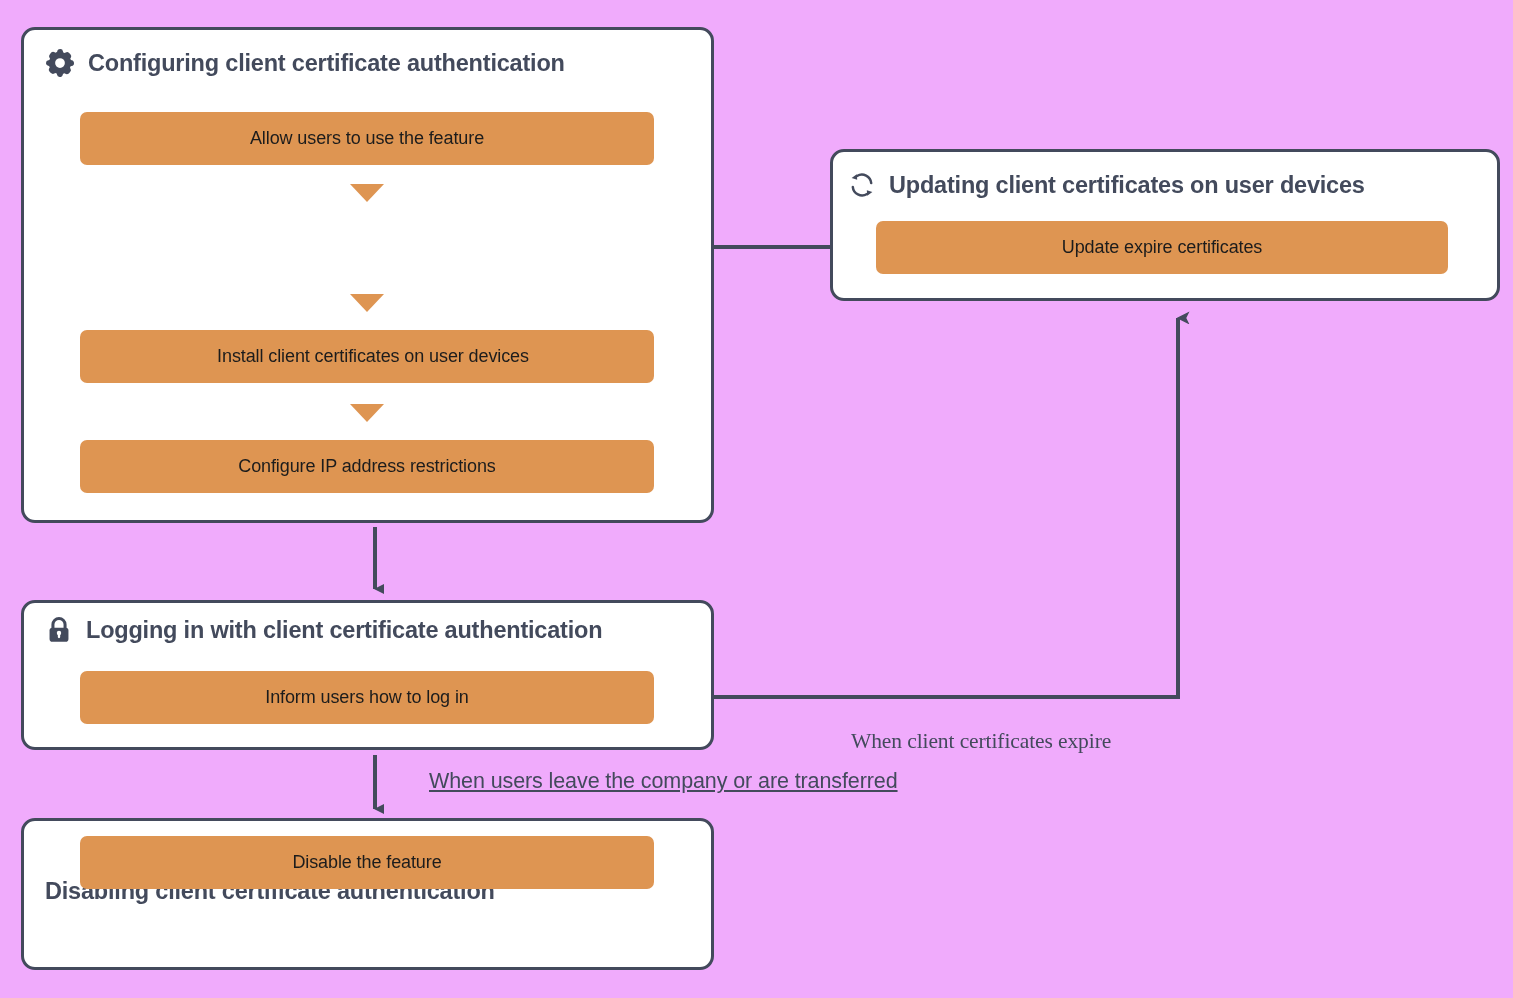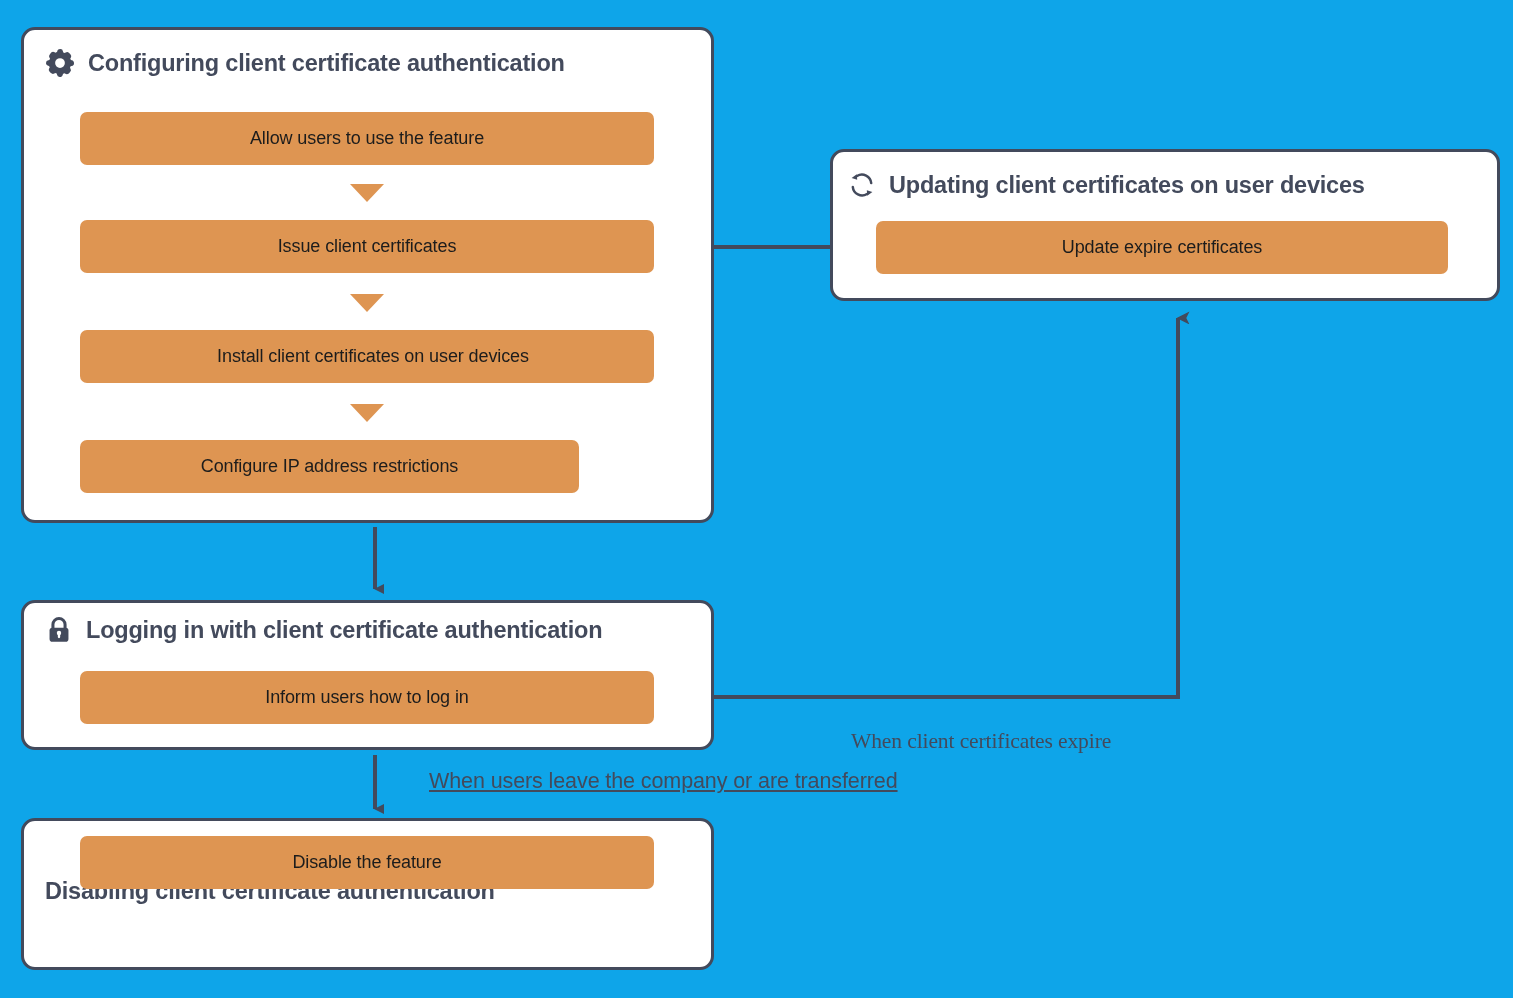--- a/index.html
+++ b/index.html
@@ -8,21 +8,21 @@
     background: #ffffff;
   }
   body {
     font-family: "Liberation Sans", sans-serif;
     -webkit-font-smoothing: antialiased;
   }
   #canvas {
     position: relative;
     width: 1513px;
     height: 998px;
-    background: #0ea5e9;
+    background: #f0abfc;
     overflow: hidden;
   }
 
   
   .panel {
     position: absolute;
     box-sizing: border-box;
     border: 3px solid #434a5c;
     border-radius: 14px;
     background: #ffffff;
@@ -67,21 +67,21 @@
     color: #1c1c1c;
     font-size: 18px;
     letter-spacing: -0.1px;
     height: 53px;
   }
 
   
   #step-allow    { left: 80px; top: 112px; width: 574px; }
   #step-issue    { left: 80px; top: 220px; width: 574px; }
   #step-install  { left: 80px; top: 330px; width: 574px; padding-left: 12px; }
-  #step-configip { left: 80px; top: 440px; width: 499px; }
+  #step-configip { left: 80px; top: 440px; width: 574px; }
   
   #step-update   { left: 876px; top: 221px; width: 572px; }
   
   #step-inform   { left: 80px; top: 671px; width: 574px; }
   
   #step-disable  { left: 80px; top: 836px; width: 574px; }
 
   
   .tri {
     position: absolute;
@@ -150,21 +150,20 @@
       <svg viewBox="0 0 24 24" xmlns="http://www.w3.org/2000/svg">
         <path fill="#434a5c" d="M12 0.8c-1.05 0-1.92.72-2.17 1.69l-.2.8a9 9 0 0 0-1.2.5l-.71-.43a2.23 2.23 0 0 0-2.76.33L3.93 4.96a2.23 2.23 0 0 0-.33 2.76l.43.71c-.2.38-.37.78-.5 1.2l-.8.2A2.24 2.24 0 0 0 0.8 12c0 1.05.72 1.92 1.69 2.17l.8.2c.13.42.3.82.5 1.2l-.43.71a2.23 2.23 0 0 0 .33 2.76l1.03 1.03c.74.74 1.88.88 2.76.33l.71-.43c.38.2.78.37 1.2.5l.2.8A2.24 2.24 0 0 0 12 23.2c1.05 0 1.92-.72 2.17-1.69l.2-.8c.42-.13.82-.3 1.2-.5l.71.43c.88.55 2.02.41 2.76-.33l1.03-1.03a2.23 2.23 0 0 0 .33-2.76l-.43-.71c.2-.38.37-.78.5-1.2l.8-.2A2.24 2.24 0 0 0 23.2 12c0-1.05-.72-1.92-1.69-2.17l-.8-.2a9 9 0 0 0-.5-1.2l.43-.71a2.23 2.23 0 0 0-.33-2.76l-1.03-1.03a2.23 2.23 0 0 0-2.76-.33l-.71.43a9 9 0 0 0-1.2-.5l-.2-.8A2.24 2.24 0 0 0 12 0.8Zm0 7.3a3.9 3.9 0 1 1 0 7.8 3.9 3.9 0 0 1 0-7.8Z"></path>
       </svg>
     </span>
     <span class="panel-title">Configuring client certificate authentication</span>
   </div>
 
   <div class="step" id="step-allow">Allow users to use the feature</div>
   <div class="tri" id="tri-1"></div>
 
-  <div class="step" id="step-issue">Issue client certificates</div>
   <div class="tri" id="tri-2"></div>
 
   <div class="step" id="step-install">Install client certificates on user devices</div>
   <div class="tri" id="tri-3"></div>
 
   <div class="step" id="step-configip">Configure IP address restrictions</div>
 
   <div class="panel" id="panel-updating"></div>
 
   <div class="panel-head" style="left:848px; top:171px;">

